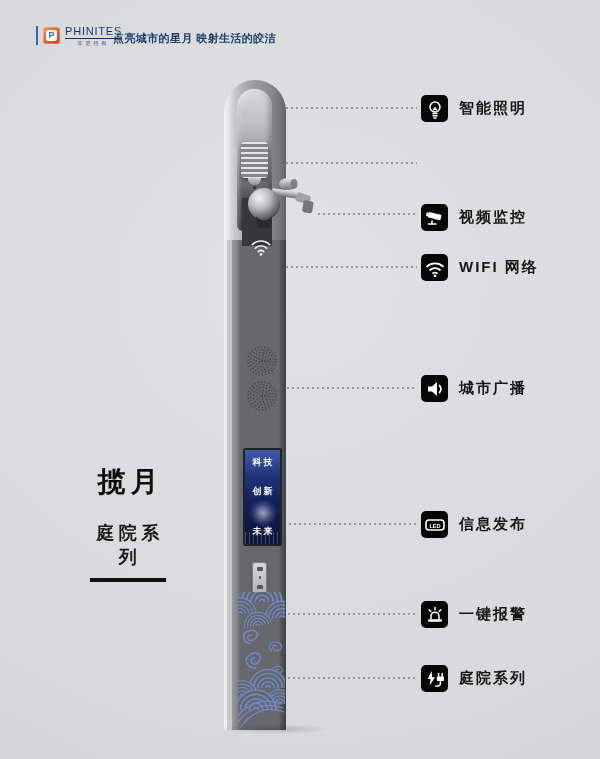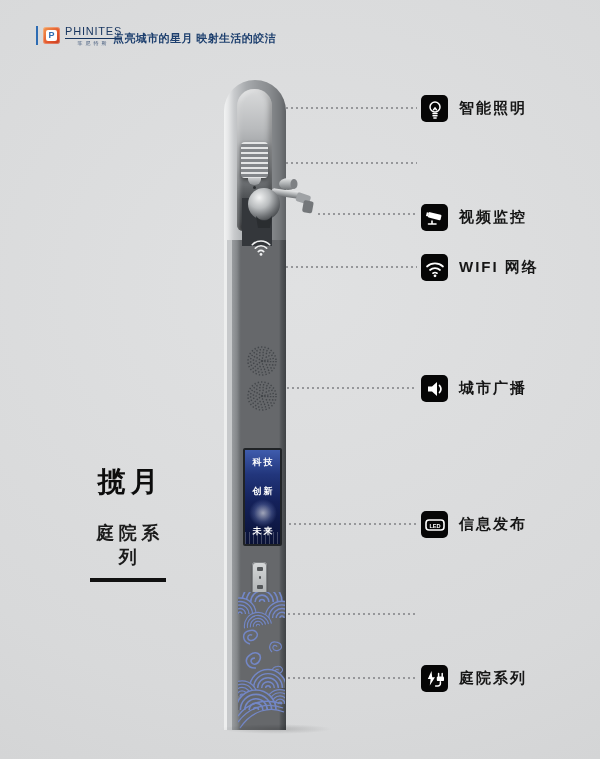--- a/index.html
+++ b/index.html
@@ -273,20 +273,32 @@
   <div class="feat f6">
     <div class="fi">
       <svg width="24" height="24" viewBox="0 0 24 24">
         <rect x="3" y="7" width="18" height="10" rx="3" fill="none" stroke="#fff" stroke-width="1.6"></rect>
         <text x="12" y="14.6" font-size="5.6" font-weight="bold" fill="#fff" text-anchor="middle" font-family="Liberation Sans, sans-serif">LED</text>
       </svg>
     </div>
     <div class="fl">信息发布</div>
   </div>
 
+  <div class="feat f7">
+    <div class="fi">
+      <svg width="24" height="24" viewBox="0 0 24 24">
+        <g stroke="#fff" stroke-width="1.5" fill="none" stroke-linecap="round">
+          <path d="M8 16 v-2.8 a4 4 0 0 1 8 0 V16"></path>
+          <path d="M12 4.6 v2.2 M6.2 6.8 l1.6 1.6 M17.8 6.8 l-1.6 1.6"></path>
+        </g>
+        <rect x="5" y="16.2" width="14" height="2.6" rx="1.2" fill="#fff"></rect>
+      </svg>
+    </div>
+    <div class="fl">一键报警</div>
+  </div>
 
   <div class="feat f8">
     <div class="fi">
       <svg width="24" height="24" viewBox="0 0 24 24">
         <path fill="#fff" d="M8.5 4 L4.8 12 h2.8 L6.8 18.5 L12 10.2 H9.2 z"></path>
         <g stroke="#fff" stroke-width="1.5" fill="none" stroke-linecap="round">
           <path d="M15.6 6.5 v3 m3.6 -3 v3"></path>
           <path d="M17.4 14.8 v1.8 a2.4 2.4 0 0 1 -2.4 2.4 H12.6"></path>
         </g>
         <rect x="13.8" y="9.5" width="7.2" height="4.6" rx="1.2" fill="#fff"></rect>

